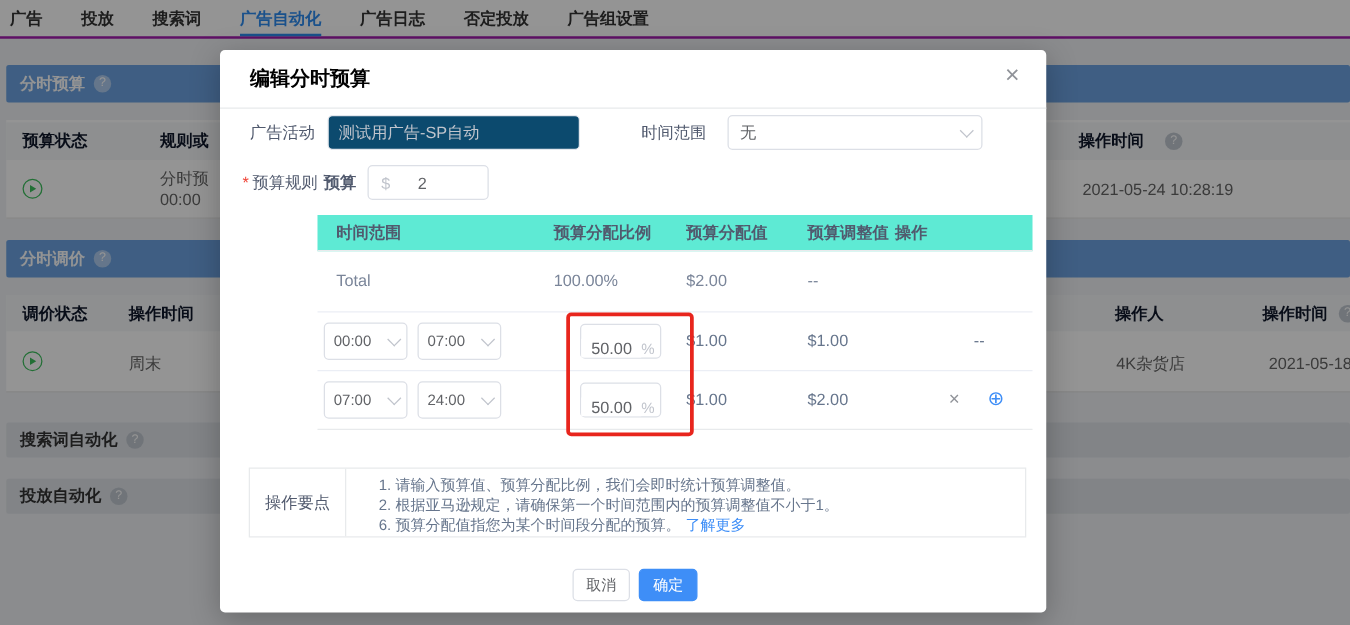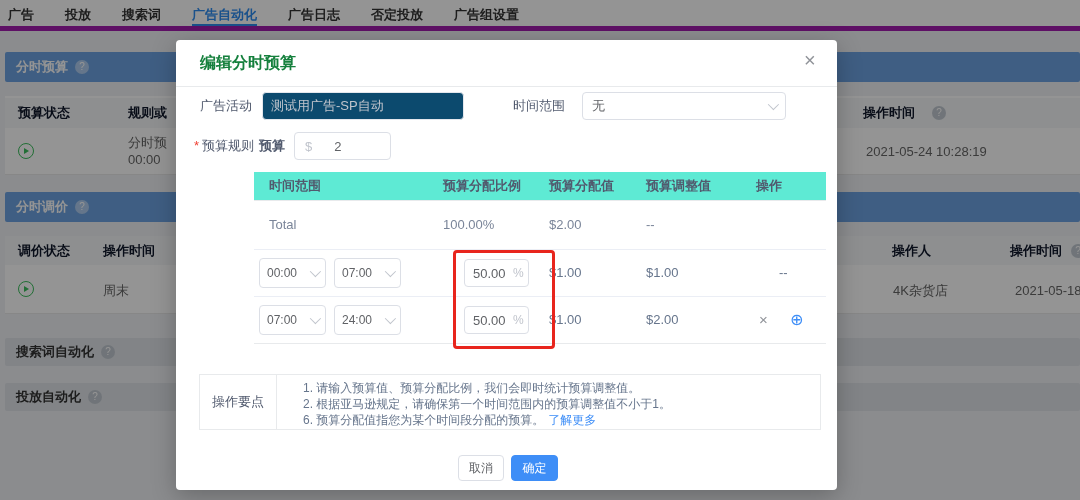--- a/index.html
+++ b/index.html
@@ -2,21 +2,21 @@
 <html><head>
 <meta charset="utf-8">
 <style>
   html,body{margin:0;padding:0;}
   body{width:1080px;height:500px;overflow:hidden;
        font-family:"Liberation Sans","DejaVu Sans",sans-serif;}
   .stage{position:relative;width:1080px;height:500px;background:#eff1f4;overflow:hidden;}
 
   
   .nav{position:absolute;left:0;top:0;width:1080px;height:31px;background:#fff;
-       border-bottom:5px solid #a21caf;display:flex;align-items:stretch;padding-left:8px;box-sizing:border-box;}
+       border-bottom:2px solid #a21caf;display:flex;align-items:stretch;padding-left:8px;box-sizing:border-box;}
   .tab{font-size:13px;font-weight:700;color:#333;line-height:29px;margin-right:31px;
        border-bottom:2px solid transparent;cursor:pointer;white-space:nowrap;}
   .tab.active{color:#2d8cf0;border-bottom-color:#2d8cf0;}
 
   .secbar{position:absolute;left:5px;right:0;height:30px;border-radius:2px;
           display:flex;align-items:center;padding-left:11px;box-sizing:border-box;}
   .secbar.blue{background:#6da3e2;color:#fff;}
   .secbar.gray{background:#e0e4e9;color:#333;height:28px;}
   .sectitle{font-size:13px;font-weight:600;}
   .q{display:inline-block;width:14px;height:14px;border-radius:50%;margin-left:7px;
@@ -28,21 +28,21 @@
   .th{position:absolute;font-size:13px;font-weight:600;color:#0f172a;line-height:30px;white-space:nowrap;}
   .td{position:absolute;font-size:13px;color:#666;line-height:16px;white-space:nowrap;}
   .play{position:absolute;width:16px;height:16px;border:1.5px solid #3bbf5c;border-radius:50%;box-sizing:border-box;cursor:pointer;}
   .play::after{content:"";position:absolute;left:5px;top:3.5px;border-left:5px solid #3bbf5c;
                border-top:3px solid transparent;border-bottom:3px solid transparent;}
 
   
   .overlay{position:absolute;inset:0;background:rgba(0,0,0,.42);z-index:5;}
   .modal{position:absolute;left:176px;top:40px;width:661px;height:450px;background:#fff;
          border-radius:4px;box-shadow:0 6px 24px rgba(0,0,0,.25);z-index:10;}
-  .m-title{position:absolute;left:24px;top:13px;font-size:16px;font-weight:700;color:#15803d;}
+  .m-title{position:absolute;left:24px;top:13px;font-size:16px;font-weight:700;color:#000000;}
   .m-close{position:absolute;left:628px;top:8px;font-size:20px;color:#909399;cursor:pointer;line-height:24px;}
   .m-div{position:absolute;left:0;right:0;top:46px;height:1px;background:#e8eaec;}
   .flabel{position:absolute;font-size:13px;color:#515a6e;line-height:28px;white-space:nowrap;}
   .req{position:absolute;color:#f04134;font-size:13px;line-height:28px;}
   .inp{position:absolute;height:28px;border:1px solid #dcdfe6;border-radius:4px;box-sizing:border-box;
        font-size:13px;color:#606266;padding:0 8px;background:#fff;font-family:inherit;}
   .inp.disabled{background:#0c4a6e;border-color:#e4e7ed;color:#c0c4cc;}
   .sel{position:absolute;height:28px;border:1px solid #dcdfe6;border-radius:4px;box-sizing:border-box;
        background:#fff;display:flex;align-items:center;justify-content:space-between;
        padding:0 9px;font-size:13px;color:#606266;cursor:pointer;}
@@ -58,21 +58,21 @@
   .trow{position:relative;border-bottom:1px solid #ebeef5;}
   .trow.hdr{height:28px;background:#5eead4;border-bottom:1px solid #e8eaec;}
   .tc{position:absolute;font-size:13px;color:#66758c;white-space:nowrap;}
   .trow.hdr .tc{font-weight:600;color:#515a6e;line-height:28px;}
   .trow.total{height:48px;}  .trow.total .tc{line-height:48px;color:#7a8599;}
   .trow.data{height:46px;}   .trow.data .tc{line-height:46px;}
   .tsel{position:absolute;top:8px;width:67px;height:30px;border:1px solid #dcdfe6;border-radius:4px;
         box-sizing:border-box;display:flex;align-items:center;justify-content:space-between;
         padding:0 7px;font-size:12px;color:#606266;cursor:pointer;background:#fff;}
   .pct{position:absolute;top:9px;width:65px;height:28px;border:1px solid #dcdfe6;border-radius:4px;
-       box-sizing:border-box;display:flex;align-items:center;background:#fff;}
+       box-sizing:border-box;display:flex;align-items:flex-end;background:#fff;}
   .pct input{border:none;outline:none;width:40px;font-size:13px;color:#606266;font-family:inherit;padding:0 0 0 8px;}
   .pct .unit{color:#c0c4cc;font-size:12px;}
   .act-x{position:absolute;left:505px;font-size:15px;color:#909399;line-height:46px;cursor:pointer;}
   .act-add{position:absolute;left:536px;font-size:16px;color:#3e8ef7;line-height:46px;cursor:pointer;}
 
   .redbox{position:absolute;left:277px;top:210px;width:96px;height:93px;border:3px solid #e8251d;
           border-radius:4px;z-index:30;pointer-events:none;}
 
   .tips{position:absolute;left:23px;top:334px;width:622px;height:56px;border:1px solid #e8eaec;
         box-sizing:border-box;display:flex;}
@@ -166,21 +166,21 @@
       <span class="cur">$</span>
       <input value="2" style="">
     </div>
 
     <div class="mtable">
       <div class="trow hdr">
         <span class="tc" style="left:15px;">时间范围</span>
         <span class="tc" style="left:189px;">预算分配比例</span>
         <span class="tc" style="left:295px;">预算分配值</span>
         <span class="tc" style="left:392px;">预算调整值</span>
-        <span class="tc" style="left:462px;margin-left:40px;">操作</span>
+        <span class="tc" style="left:462px;">操作</span>
       </div>
       <div class="trow total">
         <span class="tc" style="left:15px;">Total</span>
         <span class="tc" style="left:189px;">100.00%</span>
         <span class="tc" style="left:295px;">$2.00</span>
         <span class="tc" style="left:392px;">--</span>
       </div>
       <div class="trow data">
         <div class="tsel" style="left:5px;">
           <span>00:00</span>

